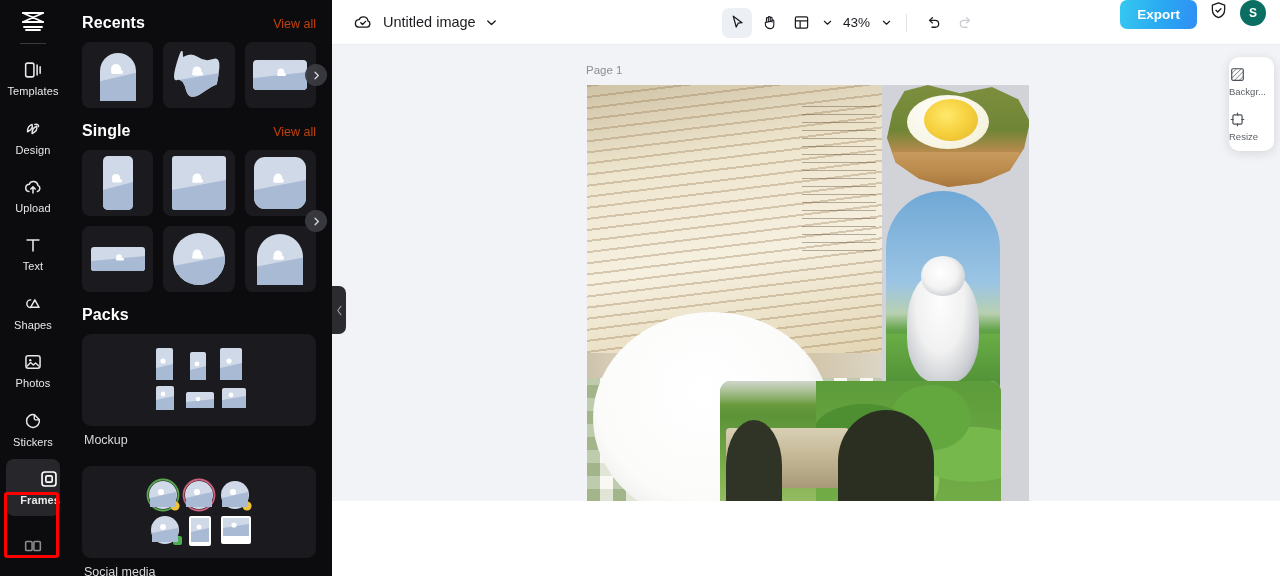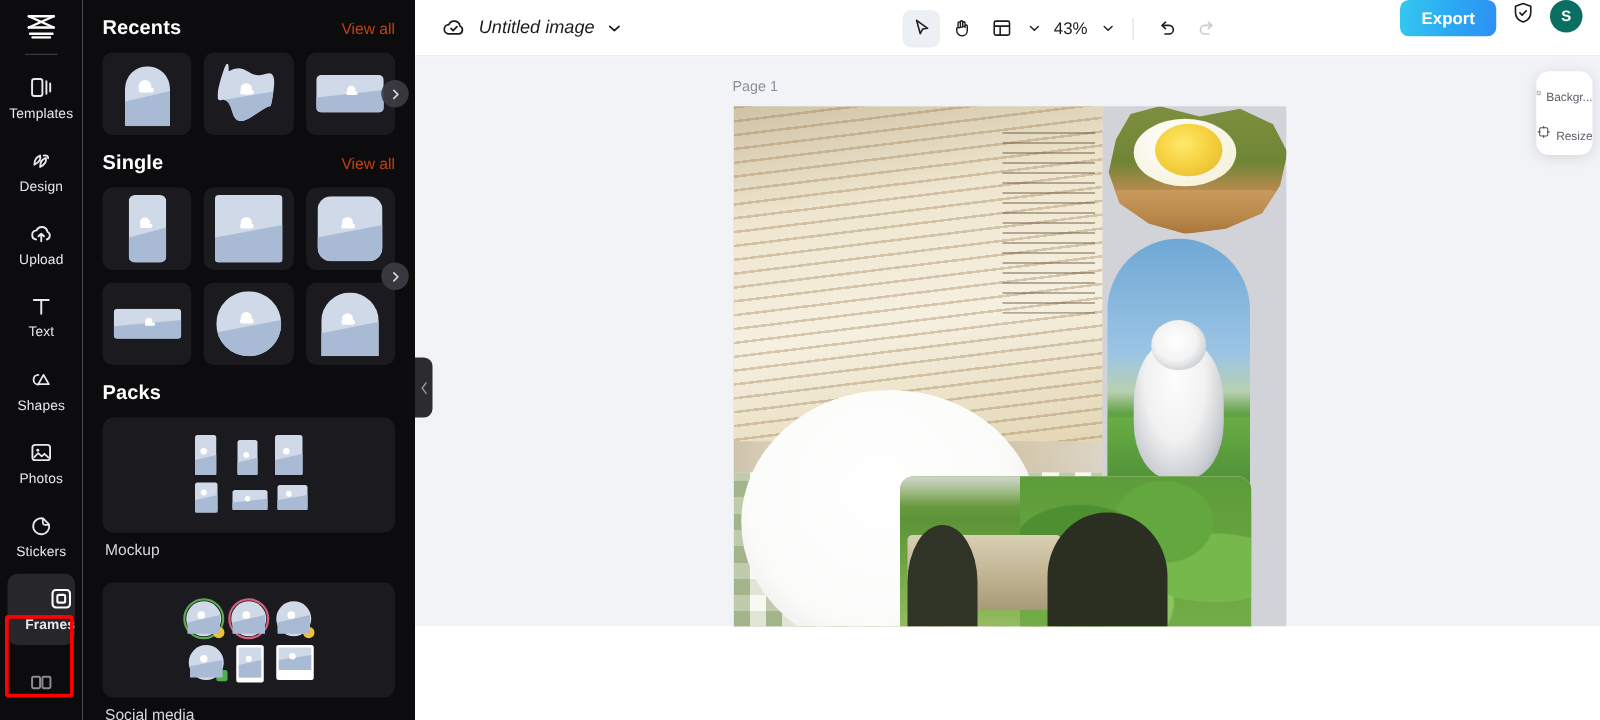--- a/index.html
+++ b/index.html
@@ -87,21 +87,21 @@
 
   
   .topbar {
     position: absolute; left: 332px; top: 0;
     width: 948px; height: 45px;
     background: #fff;
     display: flex; align-items: center;
     border-bottom: 1px solid #ebedf0;
     z-index: 20;
   }
-  .doc-group { display: flex; align-items: center; gap: 9px; padding-left: 20px; font-style: italic; }
+  .doc-group { display: flex; align-items: center; gap: 9px; padding-left: 20px; }
   .doc-title { font-size: 14.5px; color: #1b1b20; }
   .tb-center {
     position: absolute; left: 342px; top: 0;
     height: 45px; display: flex; align-items: center; gap: 2px; padding-left: 48px;
   }
   .tb-btn {
     width: 30px; height: 30px; border-radius: 7px;
     display: flex; align-items: center; justify-content: center; cursor: pointer;
   }
   .tb-btn.sel { background: #eceff3; }
@@ -267,21 +267,21 @@
   
   .floatp {
     position: absolute; right: 6px; top: 12px;
     width: 45px; padding: 9px 0 10px 0;
     background: #fff; border-radius: 10px;
     box-shadow: 0 2px 11px rgba(20,25,40,.13);
     display: flex; flex-direction: column; align-items: center; gap: 14px;
     z-index: 25;
   }
   .floatp-item {
-    width: 45px; display: flex; flex-direction: row; align-items: flex-end;
+    width: 45px; display: flex; flex-direction: column; align-items: flex-start;
     gap: 4px; cursor: pointer;
   }
   .floatp-lbl { font-size: 9.5px; color: #5b6068; line-height: 1; }
 
   
   .mini { display: block; }
 </style>
 </head>
 <body>
 

